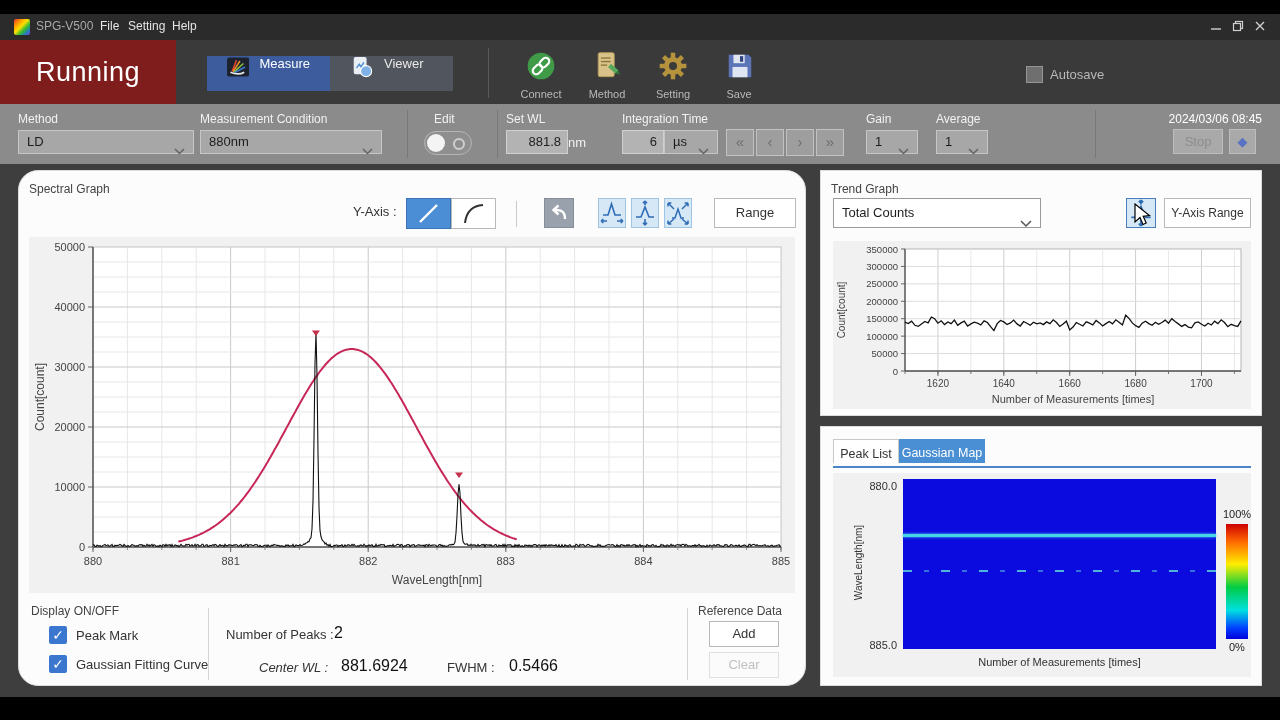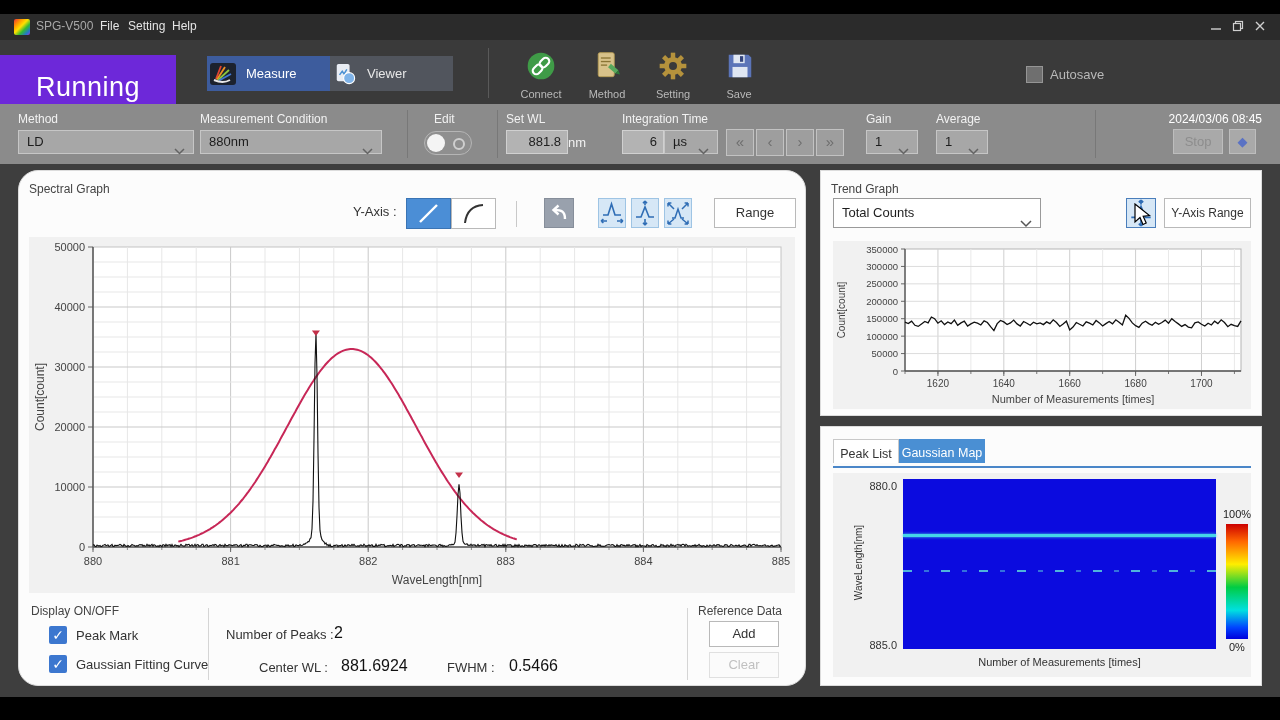--- a/index.html
+++ b/index.html
@@ -7,23 +7,23 @@
           font-family:"Liberation Sans",sans-serif;-webkit-font-smoothing:antialiased;}
   .abs{position:absolute;}
   svg{font-family:"Liberation Sans",sans-serif;}
   
   .titlebar{left:0;top:14px;width:1280px;height:26px;background:#2b2b2b;}
   .app-title{left:36px;top:5px;font-size:12px;color:#a8a8a8;}
   .menu-item{top:5px;font-size:12px;color:#e4e4e4;cursor:default;}
   .winbtn{top:6px;width:16px;height:14px;color:#cfcfcf;text-align:center;font-size:12px;line-height:14px;}
   
   .header{left:0;top:40px;width:1280px;height:64px;background:#3a3a3a;}
-  .running{left:0;top:15px;width:176px;height:64px;background:#6d28d9;color:#fff;font-size:27px;
+  .running{left:0;top:0;width:176px;height:64px;background:#7f1d1d;color:#fff;font-size:27px;
            display:flex;align-items:center;justify-content:center;letter-spacing:.5px;}
-  .tab{top:16px;height:35px;display:flex;align-items:center;gap:10px;padding:0 3px;box-sizing:border-box;font-size:13px;color:#fff;}
+  .tab{top:16px;height:35px;display:flex;align-items:flex-start;gap:10px;padding:0 20px;box-sizing:border-box;font-size:13px;color:#fff;}
   .tab-measure{left:207px;width:123px;background:#3d5c9d;}
   .tab-viewer{left:330px;width:123px;background:#51555d;color:#e8e8e8;}
   .vsep-h{top:8px;width:1px;height:50px;background:#5a5a5a;}
   .toolbtn{top:8px;width:64px;height:52px;text-align:center;}
   .toolbtn .lbl{position:absolute;left:0;top:40px;width:64px;font-size:11px;color:#b9b9b9;}
   .autosave-box{left:1026px;top:26px;width:15px;height:15px;background:#6f6f6f;border:1px solid #959595;}
   .autosave-lbl{left:1050px;top:27px;font-size:13px;color:#b9b9b9;}
   .stopbtn{left:1130px;top:12px;width:128px;height:43px;background:#9c3e4a;border-radius:22px;cursor:pointer;}
   .stopbtn .sq{position:absolute;left:30px;top:13px;width:17px;height:17px;background:#efe2e2;}
   .stopbtn .txt{position:absolute;left:58px;top:9px;font-size:20px;color:#fff;}
@@ -399,21 +399,21 @@
     <span class="abs panel-title" style="left:12px;top:433px;">Display ON/OFF</span>
     <span class="abs checkbox" style="left:30px;top:455px;">✓</span>
     <span class="abs kv-label" style="left:57px;top:457px;">Peak Mark</span>
     <span class="abs checkbox" style="left:30px;top:484px;">✓</span>
     <span class="abs kv-label" style="left:57px;top:486px;">Gaussian Fitting Curve</span>
 
     <div class="abs vdiv" style="left:189px;top:437px;height:72px;"></div>
 
     <span class="abs kv-label" style="left:207px;top:456px;">Number of Peaks :</span>
     <span class="abs kv-value" style="left:315px;top:453px;">2</span>
-    <span class="abs kv-label" style="left:240px;top:489px;">Center WL :</span>
+    <span class="abs kv-label" style="left:240px;top:489px;font-style:italic;">Center WL :</span>
     <span class="abs kv-value" style="left:322px;top:486px;">881.6924</span>
     <span class="abs kv-label" style="left:428px;top:489px;">FWHM :</span>
     <span class="abs kv-value" style="left:490px;top:486px;">0.5466</span>
 
     <div class="abs vdiv" style="left:668px;top:437px;height:72px;"></div>
     <span class="abs panel-title" style="left:679px;top:433px;">Reference Data</span>
     <div class="abs wbtn" style="left:690px;top:450px;width:70px;height:26px;font-size:13px;line-height:24px;">Add</div>
     <div class="abs wbtn" style="left:690px;top:481px;width:70px;height:26px;font-size:13px;line-height:24px;background:#fbfbfb;border-color:#e0e0e0;color:#c0c0c0;">Clear</div>
   </div>
 

